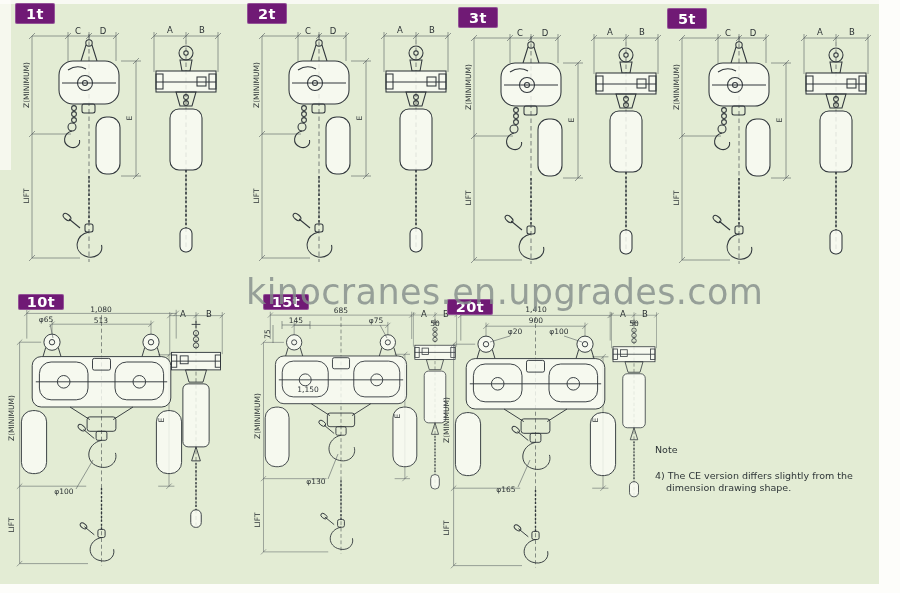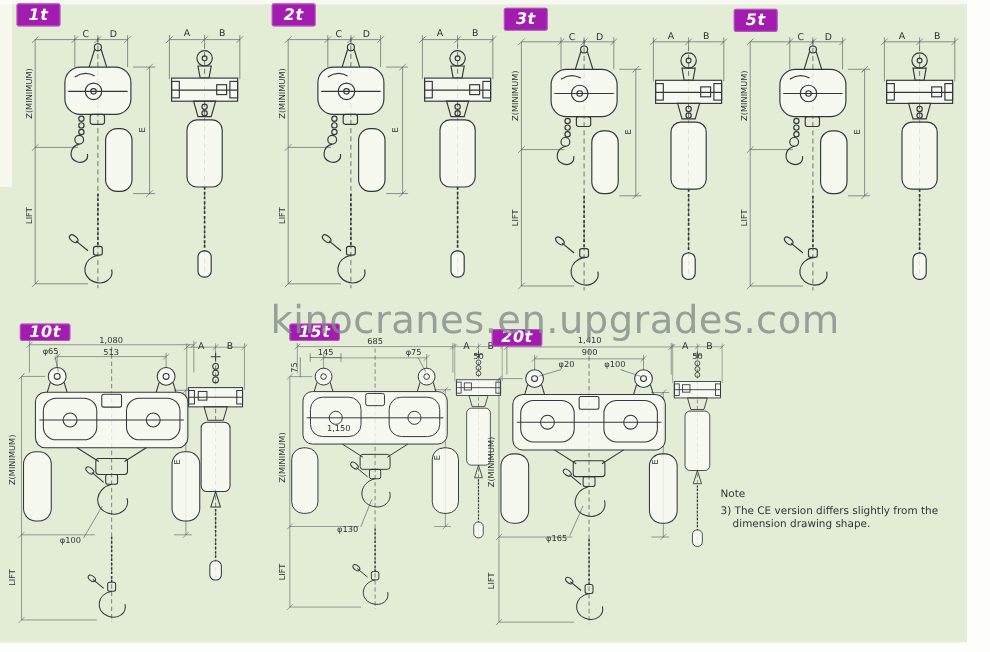--- a/index.html
+++ b/index.html
@@ -1,28 +1,28 @@
 <!DOCTYPE html>
 <html><head>
 <meta charset="utf-8">
 <style>
   html,body{margin:0;padding:0;background:#fff}
   .page{position:relative;width:900px;height:593px;background:#e3ecd4;overflow:hidden;
         font-family:"DejaVu Sans","Liberation Sans",sans-serif}
   .strip{position:absolute;background:#fdfdfa}
   .panel{position:absolute}
   .panel svg{position:absolute;left:0;top:0;width:100%;height:100%;overflow:visible}
-  .badge{position:absolute;z-index:20;background:#a21caf;color:#fff;font-weight:bold;font-style:italic;
+  .badge{position:absolute;z-index:20;background:#701a75;color:#fff;font-weight:bold;
          font-size:14.5px;width:40px;height:21px;display:flex;align-items:center;justify-content:center;
          border-radius:2px;letter-spacing:.5px;box-shadow:0 0 0 1px rgba(255,255,255,.25) inset}
   .badge.lg{width:46px;height:16px}
   .watermark{position:absolute;z-index:40;color:#838d8a;opacity:.8;font-size:35px;letter-spacing:.4px;
              white-space:nowrap;pointer-events:none}
   .note{position:absolute;color:#2e3537;font-size:9.5px;line-height:1.32;width:226px}
-  .note .nt{margin-bottom:2px}
+  .note .nt{margin-bottom:13px}
   .note .ni{padding-left:11px;text-indent:-11px;margin-top:1px}
   svg .thin{stroke:#4a5156;stroke-width:.55;fill:none}
   svg .mid{stroke:#31373c;stroke-width:1.05;fill:none}
   svg .fw{fill:rgba(250,252,245,.8)}
   svg .cl{stroke-dasharray:4.5 3;stroke-width:.6}
   svg .chain{stroke-dasharray:2.4 2;stroke-width:1.5}
   svg text.dim{font-size:7.5px;fill:#2c3235;stroke:none;text-anchor:middle;
                font-family:"DejaVu Sans",sans-serif;font-style:normal}
   svg text.dim.big{font-size:8.5px}
 </style>
@@ -307,20 +307,20 @@
       <text class="dim" transform="rotate(-90 7 132)" x="7" y="132">Z(MINIMUM)</text>
       <text class="dim" transform="rotate(-90 7 240)" x="7" y="240">LIFT</text>
       <text class="dim" transform="rotate(-90 156 132)" x="156" y="132">E</text>
     </svg>
   </div>
 
   <div class="watermark" style="left:246px;top:272px">kinocranes.en.upgrades.com</div>
 
   <div class="note" style="left:655px;top:444px">
     <div class="nt">Note</div>
-    <div class="ni">3) The CE version differs slightly from the dimension drawing shape.</div>
+    <div class="ni">4) The CE version differs slightly from the dimension drawing shape.</div>
   </div>
 
   <div class="strip" style="left:879px;top:0;width:21px;height:593px"></div>
   <div class="strip" style="left:0;top:584px;width:900px;height:9px"></div>
   <div class="strip" style="left:0;top:0;width:900px;height:4px;opacity:.8"></div>
   <div class="strip" style="left:0;top:0;width:11px;height:170px;opacity:.7"></div>
 </div>
 
 </body></html>

